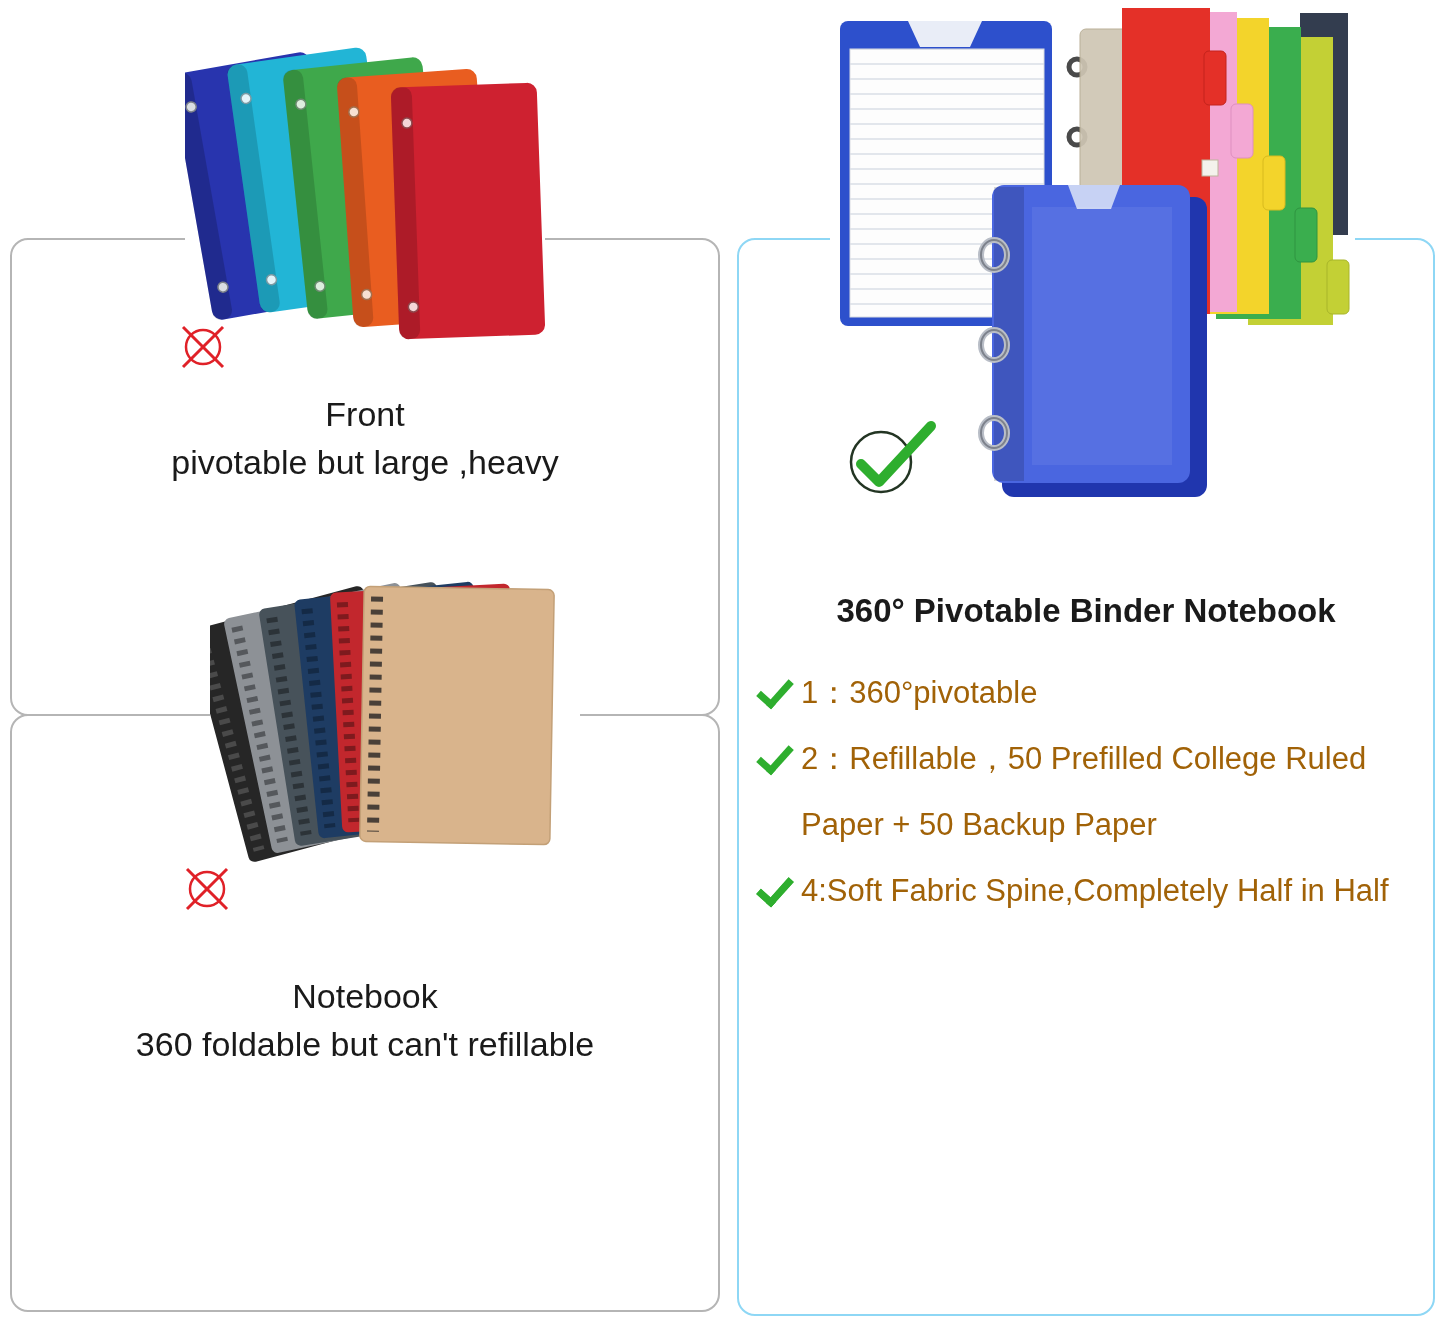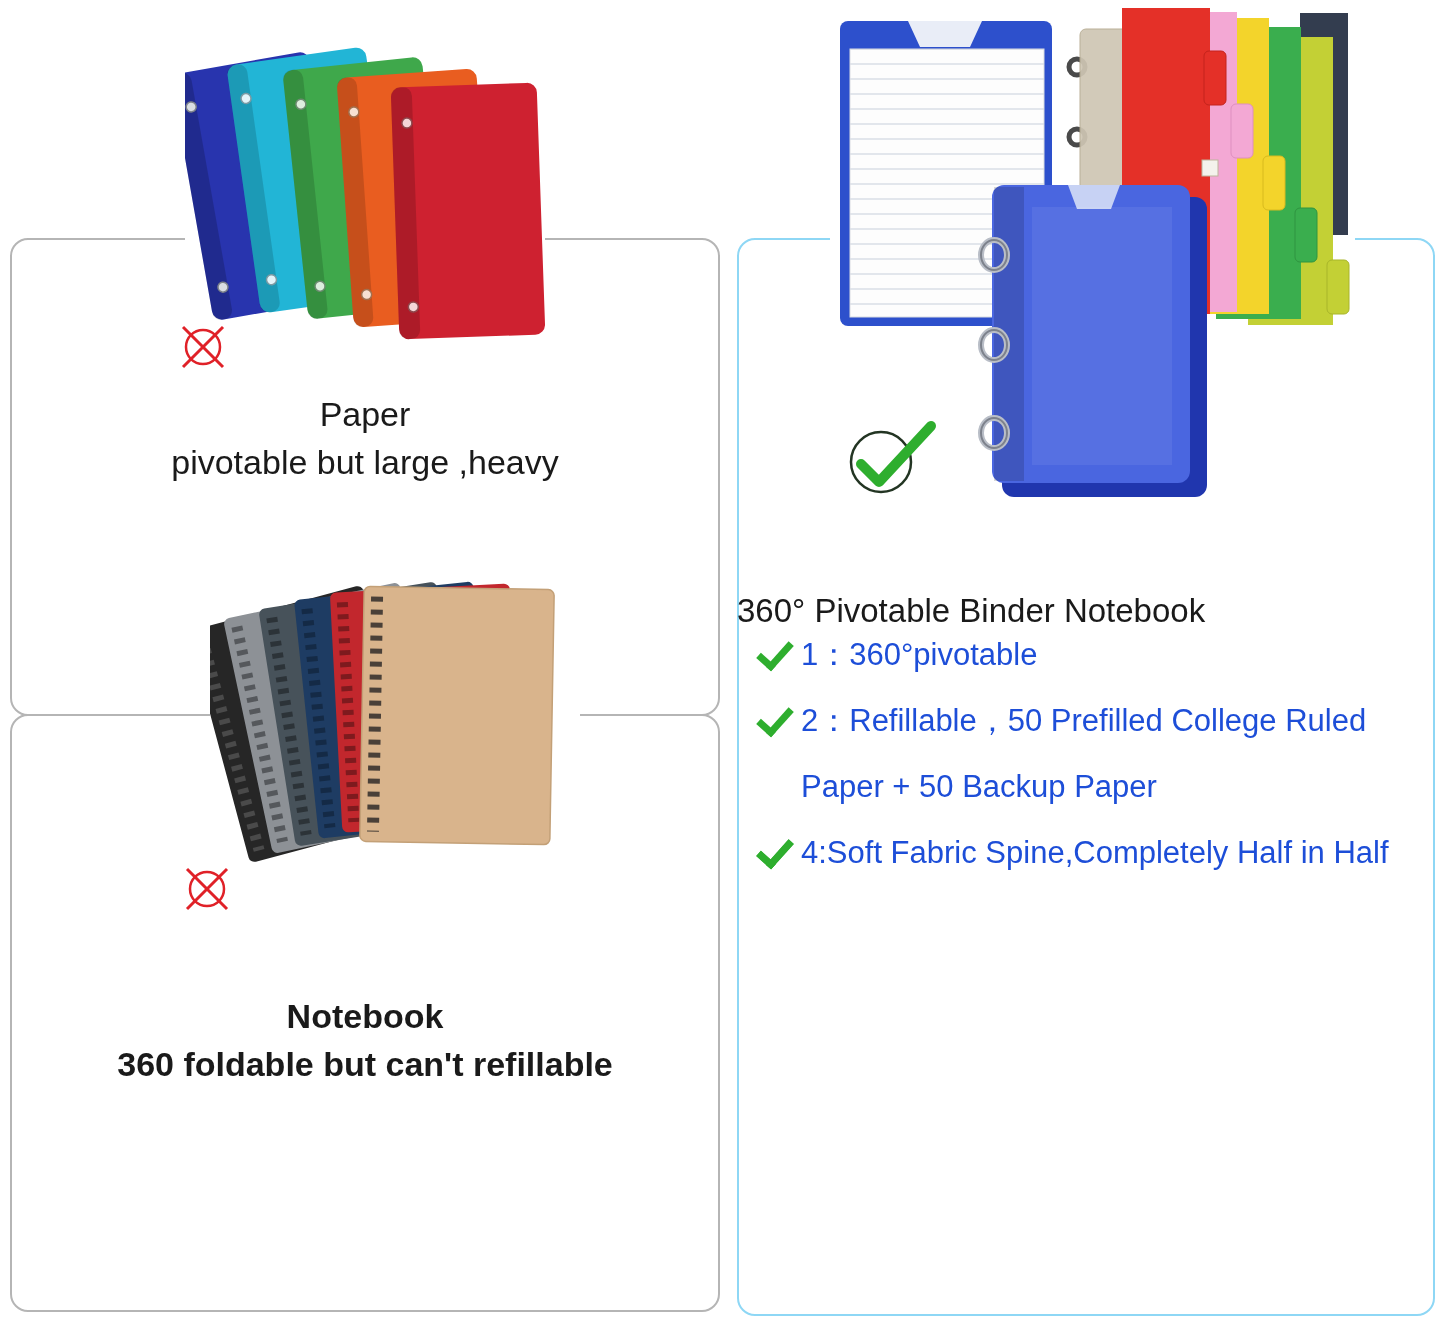--- a/index.html
+++ b/index.html
@@ -22,29 +22,29 @@
   .art-openbinder { left:830px; top:5px;   width:525px; height:355px; }
   .art-bluebinder { left:968px; top:175px; width:255px; height:335px; background:transparent; }
 
   .xmark { position:absolute; width:54px; height:54px; }
   .x-binder   { left:176px; top:320px; }
   .x-notebook { left:180px; top:862px; }
 
   .caption { position:absolute; left:10px; width:710px; text-align:center;
              font-size:34px; line-height:48px; color:#1a1a1a; }
   .caption-binder   { top:390px; }
-  .caption-notebook { top:992px;font-weight:bold; }
+  .caption-notebook { top:972px; }
 
   .check-circle { position:absolute; left:845px; top:418px; width:92px; height:82px; }
 
   .product-title { position:absolute; left:737px; top:592px; width:698px;
-                   text-align:left; font-size:33px; color:#1a1a1a; }
-
-  .features { position:absolute; left:755px; top:622px; width:650px;
-              font-size:31px; line-height:66px; color:#1d4ed8; }
+                   text-align:center; font-size:33px; color:#1a1a1a;font-weight:bold; }
+
+  .features { position:absolute; left:755px; top:660px; width:650px;
+              font-size:31px; line-height:66px; color:#a16207; }
   .feature { position:relative; padding-left:46px; }
   .tick { position:absolute; left:0; top:13px; width:38px; height:38px; }
   .tick::after {
     content:""; position:absolute; left:3px; top:7px;
     width:27px; height:13px;
     border-left:7px solid #2eae2e; border-bottom:7px solid #2eae2e;
     transform:rotate(-48deg);
   }
 </style>
 </head>
@@ -92,21 +92,21 @@
   </div>
 
   <div class="xmark x-binder">
     <svg viewBox="0 0 54 54" width="54" height="54">
       <circle cx="27" cy="27" r="17" fill="none" stroke="#e02128" stroke-width="2.5"></circle>
       <line x1="7" y1="7" x2="47" y2="47" stroke="#e02128" stroke-width="3"></line>
       <line x1="47" y1="7" x2="7" y2="47" stroke="#e02128" stroke-width="3"></line>
     </svg>
   </div>
   <div class="caption caption-binder">
-    <div>Paper</div>
+    <div>Front</div>
     <div>pivotable but large ,heavy</div>
   </div>
 
   <div class="art art-notebooks">
     <svg viewBox="0 0 370 330" width="370" height="330">
       <g transform="translate(6,26) rotate(-15 90 120)">
         <rect width="180" height="240" rx="6" fill="#262626"></rect>
         <line x1="12" y1="10" x2="12" y2="230" stroke="#4a4a4a" stroke-width="11" stroke-dasharray="5 7"></line>
       </g>
       <g transform="translate(36,20) rotate(-12 90 120)">

